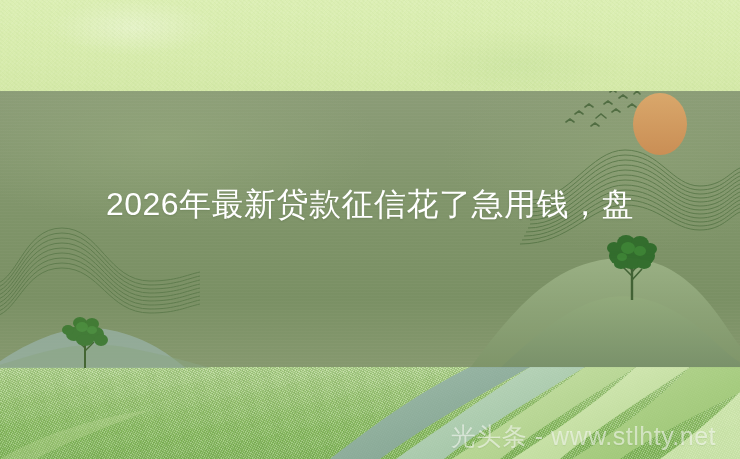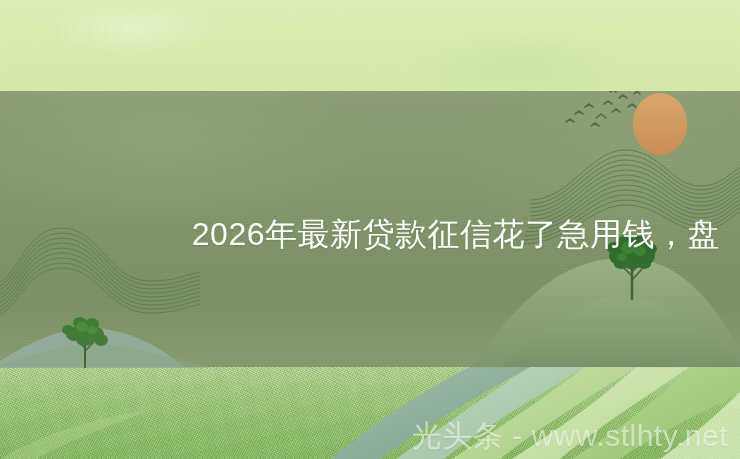--- a/index.html
+++ b/index.html
@@ -89,42 +89,41 @@
     height: 459px;
     pointer-events: none;
   }
 
   
   .title-wrap {
     position: absolute;
     left: 0;
     top: 178px;
     width: 740px;
-    text-align: right;
+    text-align: center;
     padding: 0 20px;
     box-sizing: border-box;
-    margin-top: 30px;
   }
   .title-line {
     display: block;
     font-size: 32px;
     line-height: 52px;
     color: #ffffff;
     letter-spacing: 0.5px;
     font-weight: 400;
     text-shadow: 0 1px 2px rgba(50,70,40,0.20);
     white-space: nowrap;
   }
 
   
   .watermark {
     position: absolute;
-    right: 12px;
+    right: 24px;
     bottom: 8px;
-    font-size: 30px;
+    font-size: 25px;
     line-height: 30px;
     color: rgba(255,255,255,0.55);
     letter-spacing: 0.5px;
     white-space: nowrap;
     text-shadow: 0 1px 1px rgba(90,120,60,0.12);
   }
 </style>
 </head>
 <body>
 

